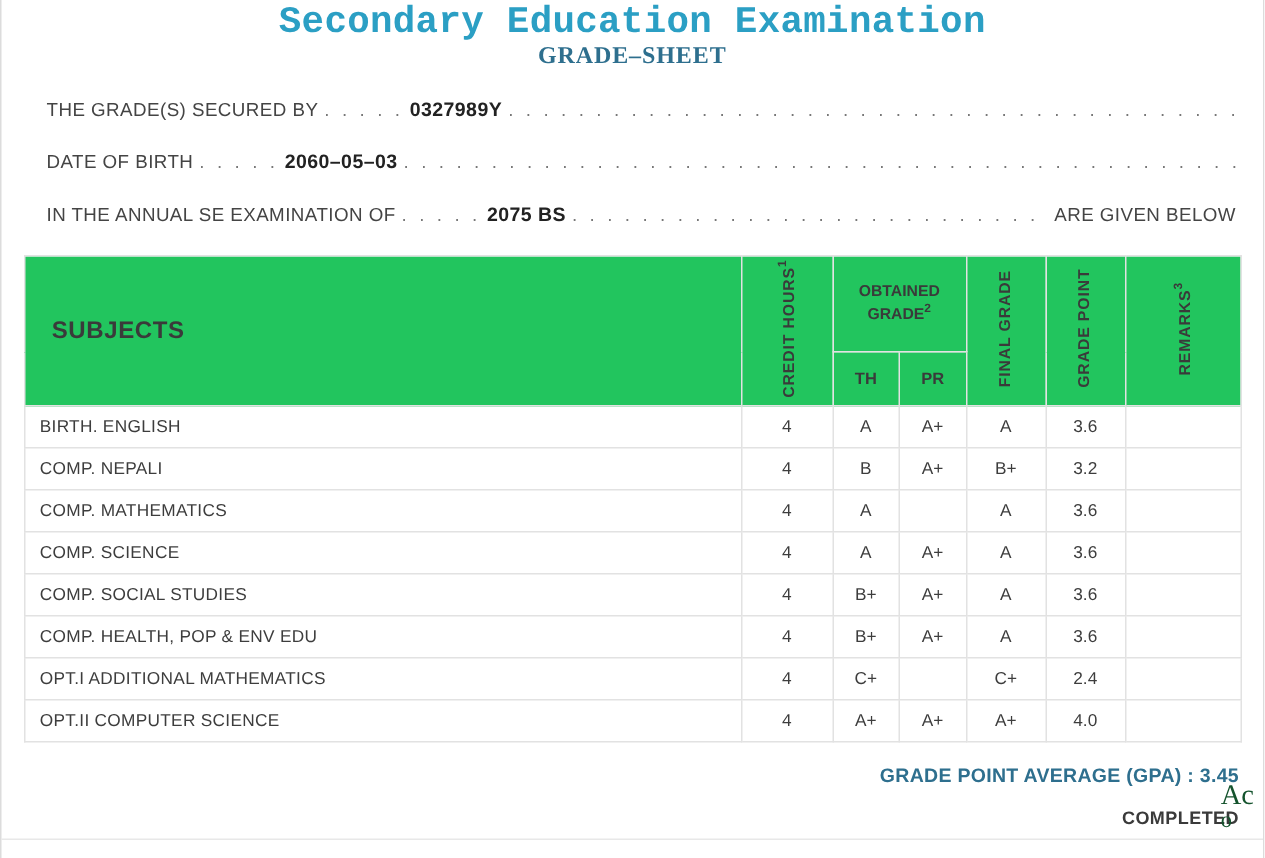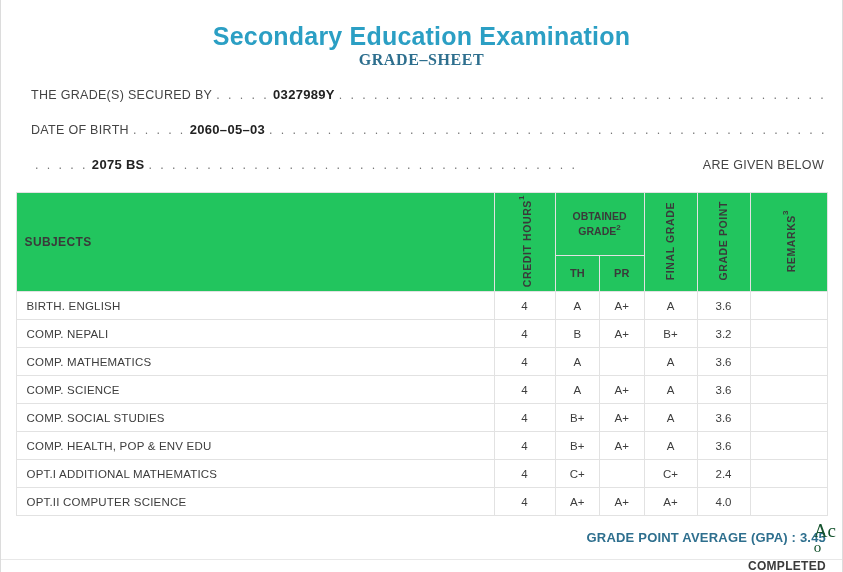--- a/index.html
+++ b/index.html
@@ -19,25 +19,24 @@
     width: 843px;
     height: 572px;
     box-sizing: border-box;
     border-left: 1px solid #dcdcdc;
     border-right: 1px solid #dcdcdc;
     background: #ffffff;
   }
   .title {
     text-align: center;
     color: #2b9fc4;
-    font-family: Liberation Sans, sans-serif;
+    font-family: Liberation Mono, monospace;
     font-weight: bold;
     font-size: 25px;
     letter-spacing: 0.2px;
-    padding-top: 22px;
   }
   .subtitle {
     text-align: center;
     color: #2e6f8e;
     font-family: "Liberation Serif", serif;
     font-weight: bold;
     font-size: 16px;
     letter-spacing: 0.6px;
   }
   .info-block {
@@ -93,22 +92,22 @@
   }
   thead th {
     background: #22c55e;
     color: #3a3a3a;
     font-weight: bold;
     vertical-align: middle;
     padding: 2px;
   }
   th.subjects-head {
     text-align: left;
-    padding-left: 8px;
-    font-size: 12px;
+    padding-left: 18px;
+    font-size: 16px;
     letter-spacing: 0.4px;
   }
   .vert {
     writing-mode: vertical-rl;
     transform: rotate(180deg);
     white-space: nowrap;
     display: inline-block;
     font-size: 10.5px;
     letter-spacing: 0.6px;
     line-height: 1.15;
@@ -189,20 +188,21 @@
     </div>
 
     <div class="info-line">
       <span class="lbl">DATE OF BIRTH</span>
       <span class="dots-a">. . . . .</span>
       <span class="val">2060–05–03</span>
       <span class="dots-b">. . . . . . . . . . . . . . . . . . . . . . . . . . . . . . . . . . . . . . . . . . . . . . . . . . . . . . . . . . . . . . . . . . .</span>
     </div>
 
     <div class="info-line">
+      <span class="lbl">IN THE ANNUAL SE EXAMINATION OF</span>
       <span class="dots-a">. . . . .</span>
       <span class="val">2075 BS</span>
       <span class="dots-b">. . . . . . . . . . . . . . . . . . . . . . . . . . . . . . . . . . . . .</span>
       <span class="tail">ARE GIVEN BELOW</span>
     </div>
 
   </div>
 
   <table class="grades">
     <thead>

